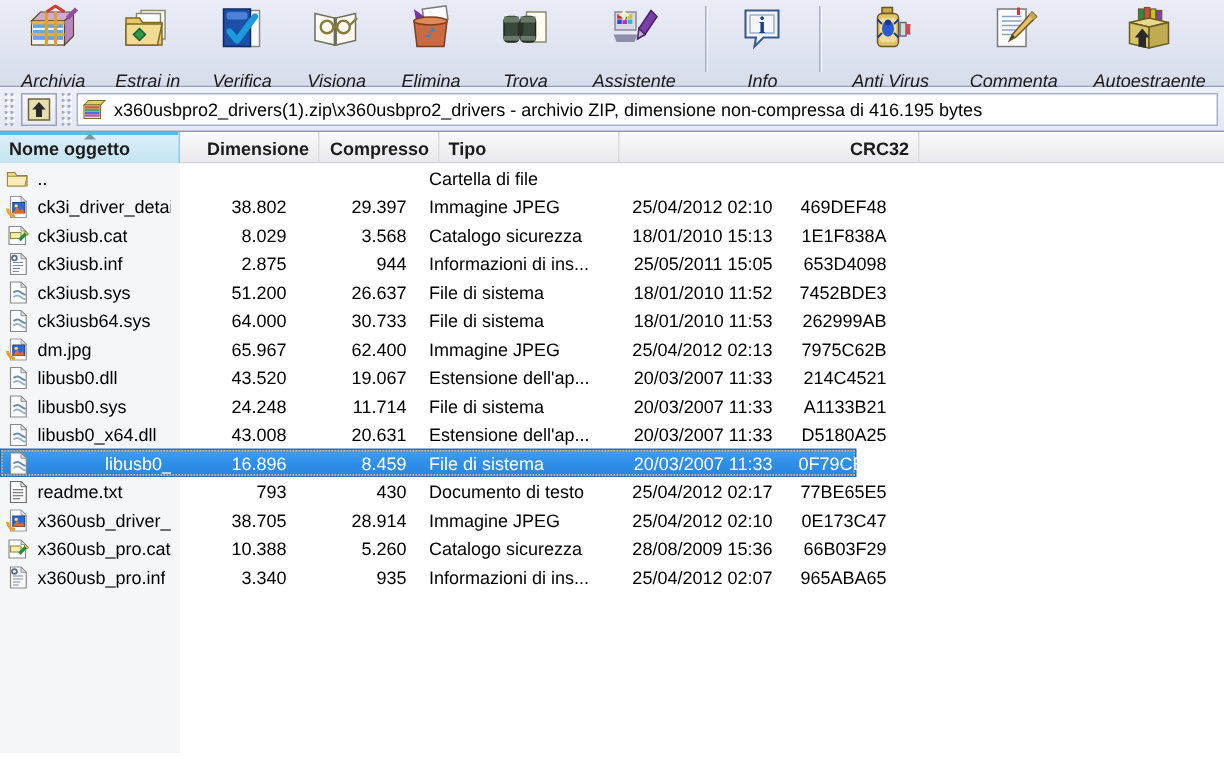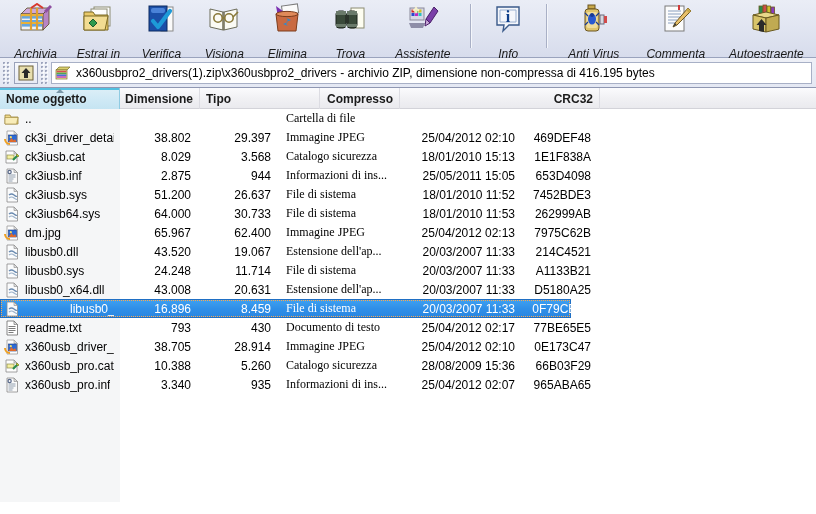--- a/index.html
+++ b/index.html
@@ -211,21 +211,21 @@
     color: #000000;
     white-space: nowrap;
     overflow: hidden;
     padding: 0 6px;
     display: flex;
     align-items: center;
   }
   .c-name { width: 120px; padding-left: 4px; }
   .c-size { width: 80px; justify-content: flex-end; padding-right: 9px; }
   .c-comp { width: 80px; justify-content: flex-end; padding-right: 9px; }
-  .c-type { width: 120px; padding-left: 6px; font-family: Liberation Serif, serif; }
+  .c-type { width: 120px; padding-left: 6px; }
   .c-mod  { width: 120px; justify-content: flex-end; padding-right: 5px; }
   .c-crc  { width: 80px; justify-content: flex-end; padding-right: 9px; }
 
   .fname { margin-left: 5px; overflow: hidden; text-overflow: clip; white-space: nowrap; }
 
   
   .ficon { width: 16px; height: 16px; position: relative; flex: 0 0 16px; }
   .ficon svg { display: block; }
 </style>
 </head>
@@ -400,28 +400,28 @@
       </svg>
       <span class="pathtext">x360usbpro2_drivers(1).zip\x360usbpro2_drivers - archivio ZIP, dimensione non-compressa di 416.195 bytes</span>
     </div>
   </div>
 
   <div class="listhead" id="listhead">
       <div class="hcell sorted" style="width: 120px;">
         <span class="sortarrow"></span>
         <span>Nome oggetto</span>
       </div>
+      <div class="hcell num" style="width: 93px;">
+        <span>Dimensione</span>
+      </div>
       <div class="hcell num" style="width: 80px;">
-        <span>Dimensione</span>
+        <span>Compresso</span>
       </div>
       <div class="hcell" style="width: 120px;">
         <span>Tipo</span>
-      </div>
-      <div class="hcell num" style="width: 80px;">
-        <span>Compresso</span>
       </div>
       <div class="hcell num" style="width: 120px; margin-top: 41px;">
         <span>Modificato il</span>
       </div>
       <div class="hcell num" style="width: 80px;">
         <span>CRC32</span>
       </div>
       <div class="hcell filler"></div>
     </div>
 

